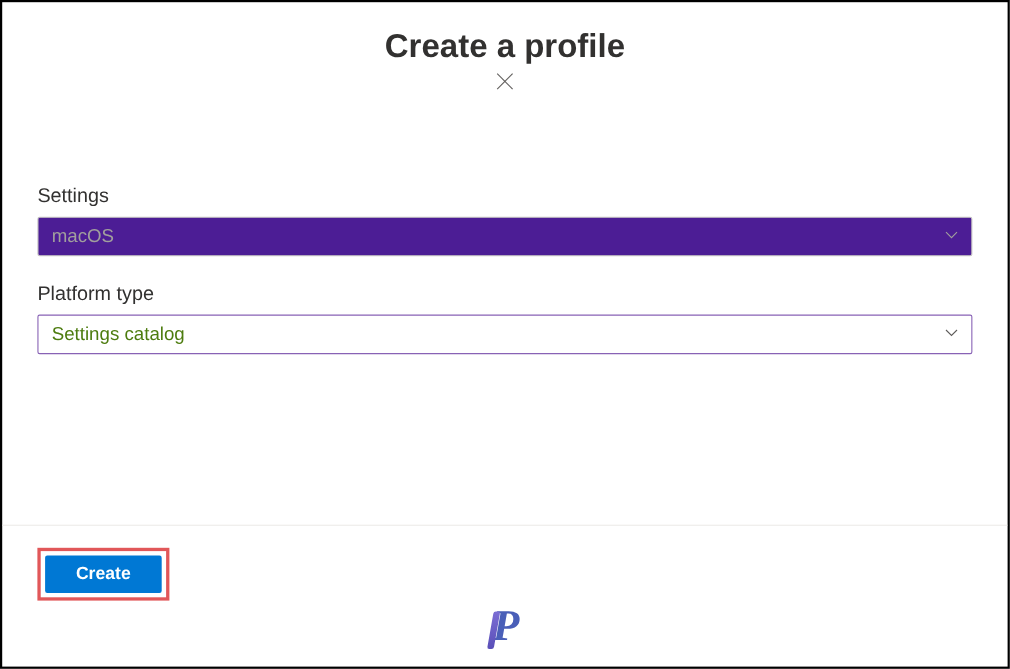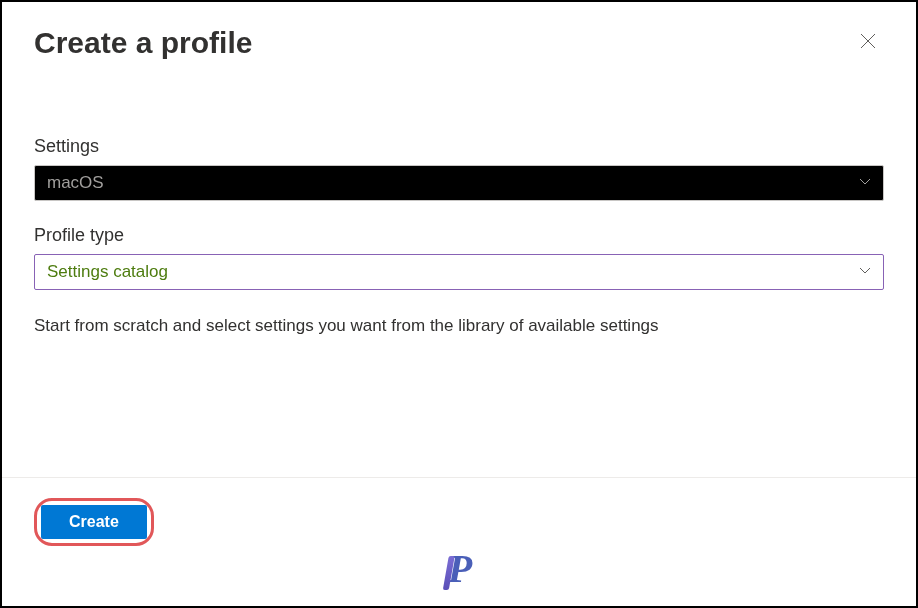--- a/index.html
+++ b/index.html
@@ -14,20 +14,21 @@
       height: 608px;
       border: 2px solid #000;
       position: relative;
       overflow: hidden;
     }
     .header {
       display: flex;
       justify-content: space-between;
       align-items: center;
       padding: 24px 32px 0 32px;
+      flex-direction: column;
     }
     .title {
       font-size: 30px;
       font-weight: 600;
       color: #323130;
     }
     .close-btn {
       cursor: pointer;
       width: 32px;
       height: 32px;
@@ -60,21 +61,21 @@
       border-radius: 2px;
       display: flex;
       align-items: center;
       justify-content: space-between;
       padding: 0 10px 0 12px;
       cursor: pointer;
       font-size: 17px;
       color: #4d7c0f;
     }
     .dropdown.disabled {
-      background: #000000;
+      background: #4c1d95;
       color: #a19f9d;
       cursor: default;
       border-color: #c8c6c4;
     }
     .dropdown.disabled .chevron {
       color: #a19f9d;
     }
     .dropdown.active {
       border-color: #8862b5;
     }
@@ -95,21 +96,21 @@
       position: absolute;
       bottom: 0;
       left: 0;
       right: 0;
       border-top: 1px solid #edebe9;
       padding: 20px 32px 60px 32px;
     }
     .highlight-box {
       display: inline-block;
       border: 3px solid #e15759;
-      border-radius: 18px;
+      border-radius: 0;
       padding: 4px;
     }
     .create-btn {
       background: #0078d4;
       color: #fff;
       border: none;
       padding: 8px 28px;
       font-size: 16px;
       font-weight: 600;
       border-radius: 2px;
@@ -160,32 +161,31 @@
       <span>macOS</span>
       <span class="chevron">
         <svg viewBox="0 0 16 16" fill="none" stroke="currentColor" stroke-width="1">
           <polyline points="3,6 8,11 13,6"></polyline>
         </svg>
       </span>
     </div>
   </div>
 
   <div class="field-group">
-    <label class="field-label">Profile type</label>
+    <label class="field-label">Platform type</label>
     <div class="dropdown active">
       <span>Settings catalog</span>
       <span class="chevron">
         <svg viewBox="0 0 16 16" fill="none" stroke="currentColor" stroke-width="1">
           <polyline points="3,6 8,11 13,6"></polyline>
         </svg>
       </span>
     </div>
   </div>
 
-  <p class="description">Start from scratch and select settings you want from the library of available settings</p>
 </div>
 
 <div class="footer">
   <div class="highlight-box">
     <button class="create-btn">Create</button>
   </div>
 </div>
 
 <div class="logo">
   <span class="logo-bar"></span>P

